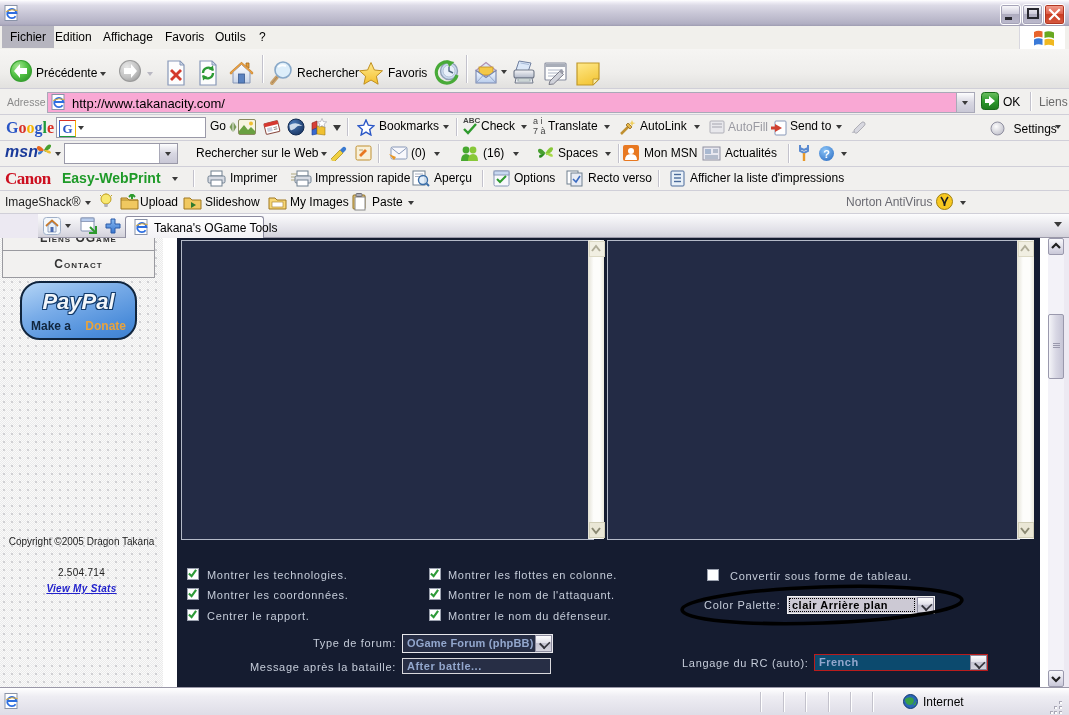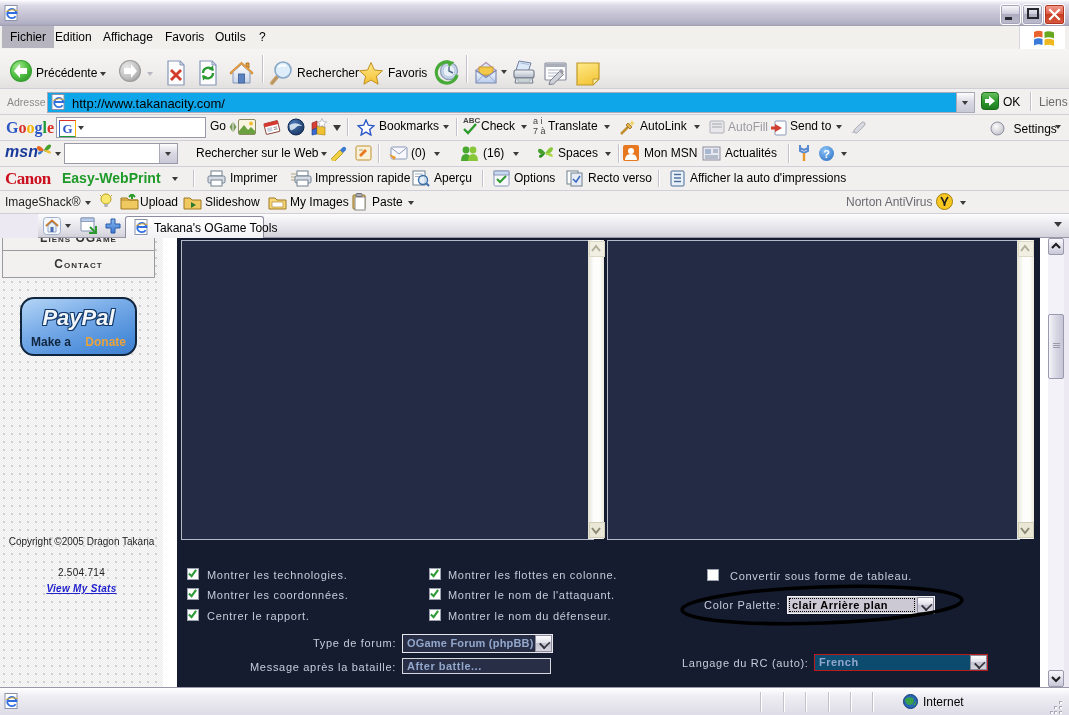--- a/index.html
+++ b/index.html
@@ -221,21 +221,21 @@
       <defs>
           <linearGradient id="gnote" x1="0" y1="0" x2="0.4" y2="1">
             <stop offset="0" stop-color="#ffe98a"></stop>
             <stop offset="1" stop-color="#f4c83c"></stop>
           </linearGradient>
         </defs>
     </svg>
   </div>
   <div id="addrbar" class="row">
     <div class="it" style="left:7px;top:7px;font-size:10.5px;color:#8a8a8a;">Adresse</div>
-    <div class="it" style="left:47px;top:3px;width:926px;height:19px;background:#0ea5e9;border:1px solid #a9a9b8;">
+    <div class="it" style="left:47px;top:3px;width:926px;height:19px;background:#f9a8d4;border:1px solid #a9a9b8;">
       <svg style="position:absolute;left:3px;top:1px;" width="16" height="16" viewBox="0 0 16 16">
         <rect x="1" y="0.5" width="12" height="15" fill="#fff" stroke="#8a93a8" stroke-width="1"></rect>
         <path d="M3.2 8 L12.4 8 A4.6 4.6 0 1 0 11.6 11.2" stroke="#2e6ee0" stroke-width="1.8" fill="none"></path>
         <path d="M2 6.5 Q8 3.5 13.5 5.5" stroke="#e8b030" stroke-width="1" fill="none"></path>
       </svg>
       <div style="position:absolute;left:24px;top:3px;font-size:13px;">http://www.takanacity.com/</div>
       <div style="position:absolute;right:0;top:0;width:17px;height:19px;background:linear-gradient(#fdfdfe,#d8d7e2 50%,#c9c8d6);border-left:1px solid #a9a9b8;">
         <div class="dd" style="left:5px;top:8px;"></div>
       </div>
     </div>
@@ -474,21 +474,21 @@
       <path d="M7 9 L10 12 L14 6" fill="none" stroke="#3a6ac0" stroke-width="1.6"></path>
     </svg>
     <div class="it txt13" style="left:588px;top:4px;">Recto verso</div>
     <div class="sep" style="left:658px;top:3px;height:17px;"></div>
     <svg class="it" style="left:670px;top:3px;" width="15" height="17" viewBox="0 0 15 17">
       <rect x="1" y="1" width="13" height="15" rx="1" fill="#e8f0f8" stroke="#4a6a9a"></rect>
       <line x1="4" y1="4.5" x2="11" y2="4.5" stroke="#4a6a9a" stroke-width="1.4"></line>
       <line x1="4" y1="8" x2="11" y2="8" stroke="#4a6a9a" stroke-width="1.4"></line>
       <line x1="4" y1="11.5" x2="11" y2="11.5" stroke="#4a6a9a" stroke-width="1.4"></line>
     </svg>
-    <div class="it txt13" style="left:690px;top:4px;">Afficher la auto d'impressions</div>
+    <div class="it txt13" style="left:690px;top:4px;">Afficher la liste d'impressions</div>
   </div>
   <div id="isbar" class="row">
     <div class="it" style="left:5px;top:4px;font-size:12px;color:#222;">ImageShack®</div>
     <div class="dd" style="left:85px;top:10px;"></div>
     <svg class="it" style="left:99px;top:2px;" width="14" height="18" viewBox="0 0 14 18">
       <circle cx="7" cy="6" r="5" fill="#f8e870" stroke="#c0a020"></circle>
       <path d="M5 11 L9 11 L8.5 14 L5.5 14 Z" fill="#b0b0b8"></path>
       <path d="M2 3 L1 2 M12 3 L13 2 M7 0.5 L7 -1" stroke="#c0a020" stroke-width="1"></path>
     </svg>
     <svg class="it" style="left:120px;top:3px;" width="19" height="16" viewBox="0 0 19 16">
@@ -553,21 +553,21 @@
     </div>
     <div class="dd" style="left:1016px;top:8px;border-left-width:4px;border-right-width:4px;border-top-width:5px;"></div>
     <svg class="it" style="left:1039px;top:6px;" width="12" height="12" viewBox="0 0 12 12">
       <path d="M2 0 L6 4 L10 0 L12 2 L8 6 L12 10 L10 12 L6 8 L2 12 L0 10 L4 6 L0 2 Z" fill="#9a9aa4"></path>
     </svg>
   </div>
   <div id="content" class="row">
     <div id="sidebar">
       <div style="position:absolute;left:2px;top:-14px;width:151px;height:25px;background:#f2f1f0;border:1px solid #9a9aa0;text-align:center;font-size:12px;font-weight:bold;letter-spacing:1px;color:#333;line-height:27px;font-variant:small-caps;">Liens OGame</div>
       <div style="position:absolute;left:2px;top:13px;width:151px;height:26px;background:#f2f1f0;border:1px solid #9a9aa0;border-top:none;text-align:center;font-size:12px;font-weight:bold;letter-spacing:1px;color:#333;line-height:26px;font-variant:small-caps;">Contact</div>
-      <div style="position:absolute;left:20px;top:59px;width:113px;height:55px;border:2px solid #10253e;border-radius:14px;background:linear-gradient(160deg,#b4d5f6 0%,#79ace8 40%,#4c8dda 80%,#3f81d0 100%);">
+      <div style="position:absolute;left:20px;top:43px;width:113px;height:55px;border:2px solid #10253e;border-radius:20px;background:linear-gradient(160deg,#b4d5f6 0%,#79ace8 40%,#4c8dda 80%,#3f81d0 100%);">
         <div style="position:absolute;left:0;top:6px;width:113px;text-align:center;font-size:22px;font-weight:bold;font-style:italic;color:#f2f6fa;text-shadow:-1px -1px 0 #123a6a,1px -1px 0 #123a6a,-1px 1px 0 #123a6a,1px 1px 0 #123a6a;">PayPal</div>
         <div style="position:absolute;left:0;top:36px;width:113px;text-align:center;font-size:12px;font-weight:bold;color:#10253e;">Make a <span style="color:#e8a33d;padding-left:11px;">Donate</span></div>
       </div>
       <div style="position:absolute;left:0;top:298px;width:163px;text-align:center;font-size:10px;white-space:nowrap;color:#222;">Copyright ©2005 Dragon Takana</div>
       <div style="position:absolute;left:0;top:329px;width:163px;text-align:center;font-size:10px;letter-spacing:0.3px;color:#222;">2.504.714</div>
       <div style="position:absolute;left:0;top:345px;width:163px;text-align:center;font-size:10px;letter-spacing:0.3px;color:#2222cc;text-decoration:underline;font-weight:bold;font-style:italic;">View My Stats</div>
     </div>
     <div id="darkmain">
 
       <div style="position:absolute;left:4px;top:2px;width:411px;height:298px;background:#232b45;border:1px solid #b4bac8;"></div>

